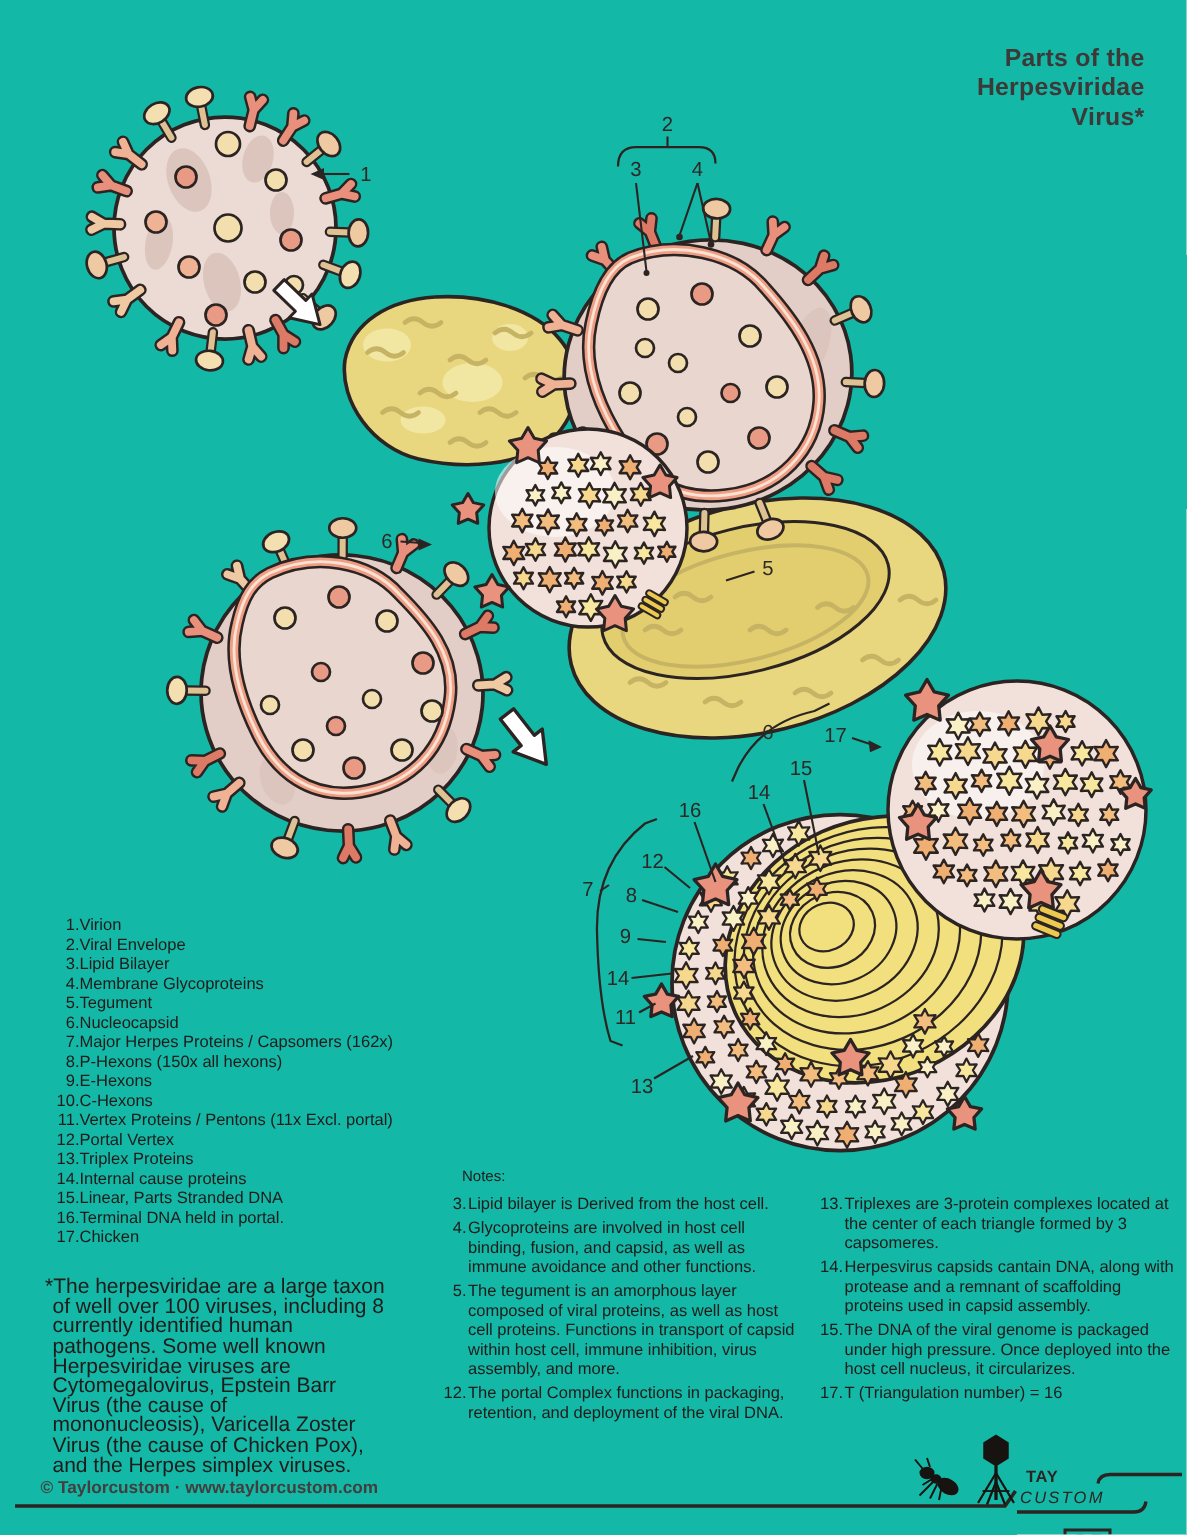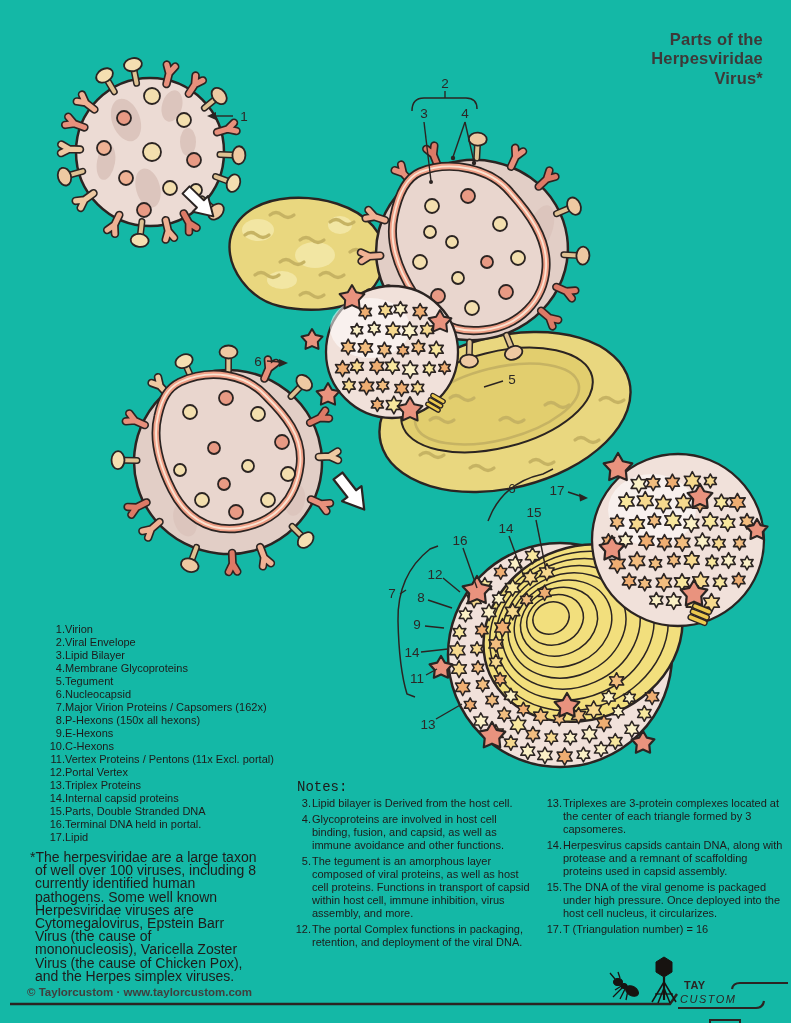--- a/index.html
+++ b/index.html
@@ -1,27 +1,27 @@
 <!DOCTYPE html>
 <html><head>
 <meta charset="utf-8">
 <style>
   html,body{margin:0;padding:0;background:#e8e8e8;}
   .page{position:relative;width:791px;height:1023px;background:#14b8a6;overflow:hidden;
         font-family:"Liberation Sans",sans-serif;color:#231f20;margin:0 auto;}
   svg{position:absolute;left:0;top:0;}
   .title{position:absolute;right:28px;top:30px;width:200px;margin:0;text-align:right;
          font-size:16.5px;font-weight:bold;color:#3d3938;line-height:1.18;white-space:pre-line;letter-spacing:.2px;}
-  .parts{position:absolute;left:30px;top:611px;margin:12px;padding:0;list-style:none;
+  .parts{position:absolute;left:30px;top:611px;margin:0;padding:0;list-style:none;
          font-size:11px;line-height:13px;color:#1e1b1a;}
   .part{white-space:nowrap;}
   .pn{display:inline-block;width:23px;text-align:right;}
   .footnote{position:absolute;left:30px;top:851px;width:222px;margin:0;font-size:14px;
             line-height:13.2px;color:#1e1b1a;text-indent:-5px;padding-left:5px;}
-  .notes-h{position:absolute;left:297px;top:779px;font-size:14px;color:#1e1b1a;font-family:Liberation Mono, monospace;}
+  .notes-h{position:absolute;left:308px;top:779px;font-size:10px;color:#1e1b1a;}
   .notes{position:absolute;top:797px;width:243px;font-size:11px;line-height:13px;color:#1e1b1a;}
   .col1{left:290px;}  .col2{left:541px;}
   .note{display:flex;margin-bottom:3px;}
   .nn{flex:0 0 21px;text-align:right;margin-right:1px;}
   .nt{flex:1;}
   .co{position:absolute;transform:translate(-50%,-50%);font-size:13.5px;color:#2c2826;}
   .copyright{position:absolute;left:27px;top:986px;font-size:11.5px;font-weight:bold;color:#413e3d;}
   .logo-top{position:absolute;left:684px;top:979px;font-size:11px;font-weight:bold;
             letter-spacing:.5px;color:#2b2422;}
   .logo-or{position:absolute;left:709px;top:1019px;font-size:16px;font-style:italic;font-weight:bold;
@@ -480,31 +480,31 @@
 Herpesviridae
 Virus*</h1>
 
   <ol class="parts">
       <li class="part"><span class="pn">1.</span><span class="pl">Virion</span></li>
       <li class="part"><span class="pn">2.</span><span class="pl">Viral Envelope</span></li>
       <li class="part"><span class="pn">3.</span><span class="pl">Lipid Bilayer</span></li>
       <li class="part"><span class="pn">4.</span><span class="pl">Membrane Glycoproteins</span></li>
       <li class="part"><span class="pn">5.</span><span class="pl">Tegument</span></li>
       <li class="part"><span class="pn">6.</span><span class="pl">Nucleocapsid</span></li>
-      <li class="part"><span class="pn">7.</span><span class="pl">Major Virion Proteins / Capsomers (162x)</span></li>
+      <li class="part"><span class="pn">7.</span><span class="pl">Major Herpes Proteins / Capsomers (162x)</span></li>
       <li class="part"><span class="pn">8.</span><span class="pl">P-Hexons (150x all hexons)</span></li>
       <li class="part"><span class="pn">9.</span><span class="pl">E-Hexons</span></li>
       <li class="part"><span class="pn">10.</span><span class="pl">C-Hexons</span></li>
       <li class="part"><span class="pn">11.</span><span class="pl">Vertex Proteins / Pentons (11x Excl. portal)</span></li>
       <li class="part"><span class="pn">12.</span><span class="pl">Portal Vertex</span></li>
       <li class="part"><span class="pn">13.</span><span class="pl">Triplex Proteins</span></li>
-      <li class="part"><span class="pn">14.</span><span class="pl">Internal capsid proteins</span></li>
-      <li class="part"><span class="pn">15.</span><span class="pl">Parts, Double Stranded DNA</span></li>
+      <li class="part"><span class="pn">14.</span><span class="pl">Internal cause proteins</span></li>
+      <li class="part"><span class="pn">15.</span><span class="pl">Linear, Parts Stranded DNA</span></li>
       <li class="part"><span class="pn">16.</span><span class="pl">Terminal DNA held in portal.</span></li>
-      <li class="part"><span class="pn">17.</span><span class="pl">Lipid</span></li>
+      <li class="part"><span class="pn">17.</span><span class="pl">Chicken</span></li>
     </ol>
 
   <p class="footnote">*The herpesviridae are a large taxon of well over 100 viruses, including 8 currently identified human pathogens. Some well known Herpesviridae viruses are Cytomegalovirus, Epstein Barr Virus (the cause of mononucleosis), Varicella Zoster Virus (the cause of Chicken Pox), and the Herpes simplex viruses.</p>
 
   <div class="notes-h">Notes:</div>
 
   <div class="notes col1">
       <div class="note">
         <span class="nn">3.</span>
         <span class="nt">Lipid bilayer is Derived from the host cell.</span>

